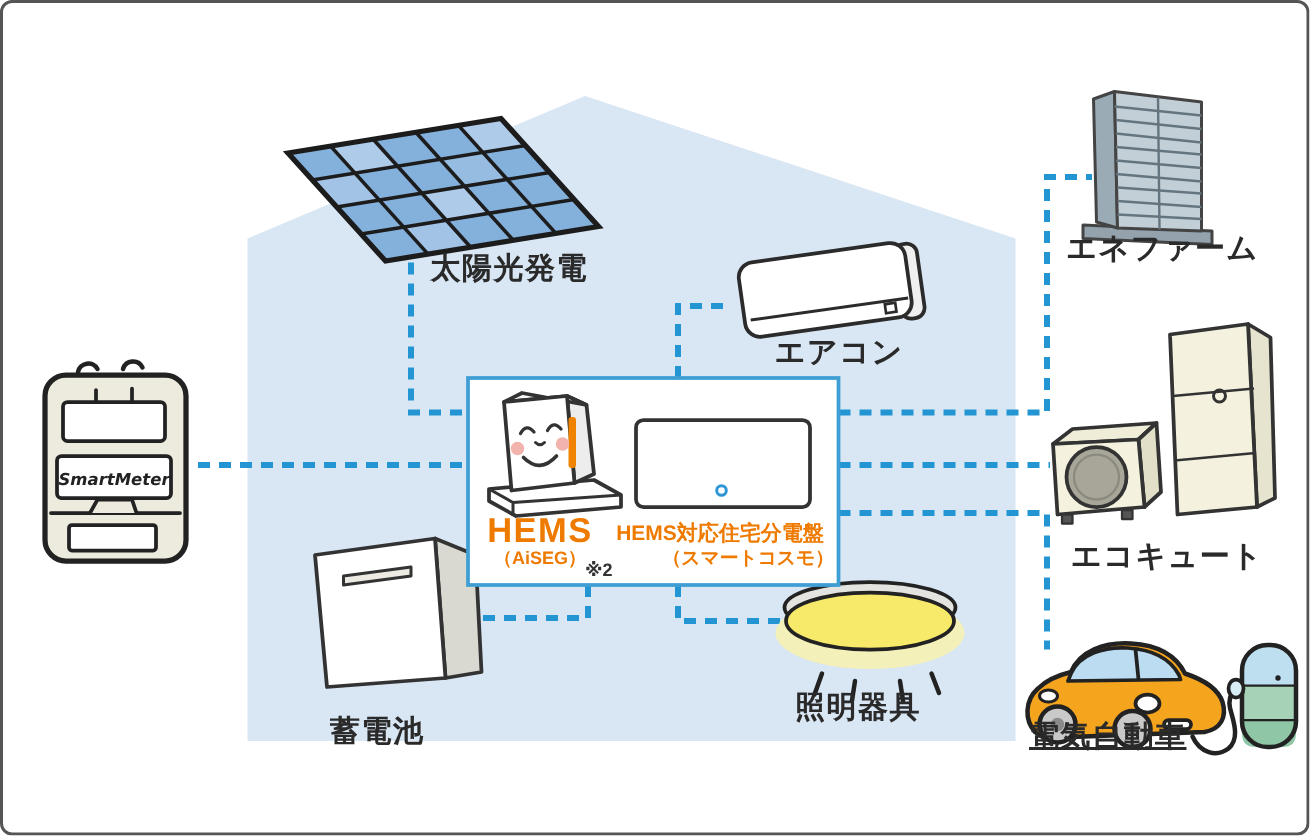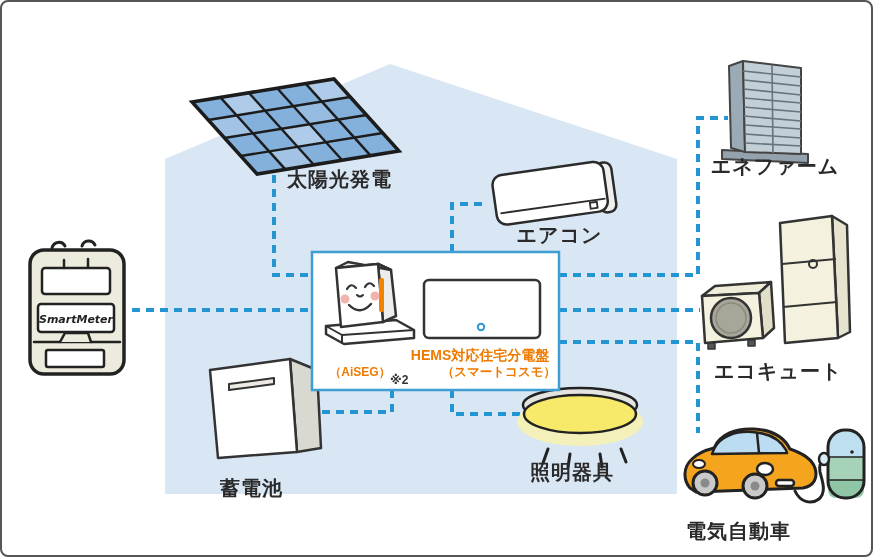--- a/index.html
+++ b/index.html
@@ -186,20 +186,21 @@
     </g>
   </g>
 </svg>
 
 <div class="lbl" style="left:285px;top:166px;">太陽光発電</div>
 <div class="lbl center" style="left:698px;top:153px;width:150px;">エネファーム</div>
 <div class="lbl center" style="left:510px;top:222px;width:95px;">エアコン</div>
 <div class="lbl" style="left:218px;top:450px;margin-top:25px;">蓄電池</div>
 <div class="lbl" style="left:528px;top:459px;">照明器具</div>
 <div class="lbl" style="left:712px;top:339px;margin-top:19px;">エコキュート</div>
-<div class="lbl" style="left:684px;top:518px;">電気自動車</div>
-
+<div class="lbl" style="left:684px;top:478px;text-decoration:underline;">電気自動車</div>
+
+<div class="hems-title">HEMS</div>
 <div class="hems-sub">（AiSEG）</div>
 <div class="hems-note">※2</div>
 <div class="board-title">HEMS対応住宅分電盤</div>
 <div class="board-sub">（スマートコスモ）</div>
 
 </div>
 
 </body></html>

